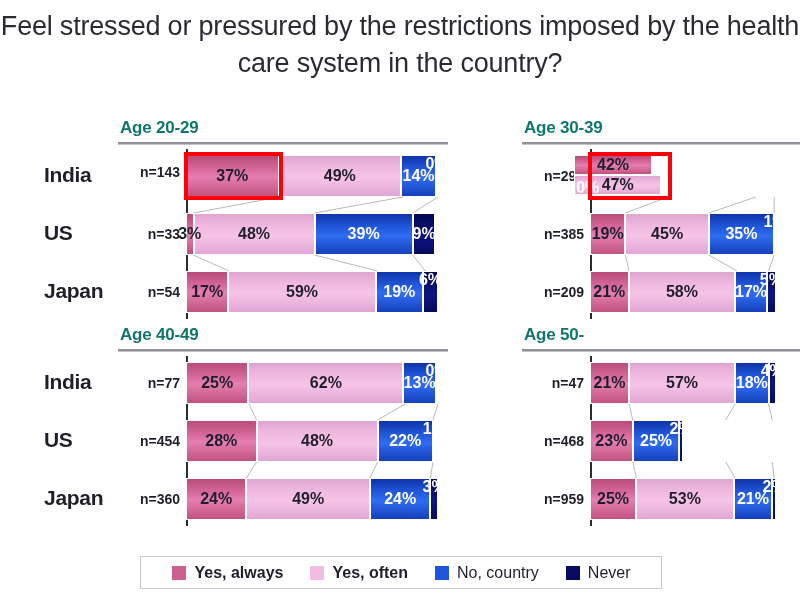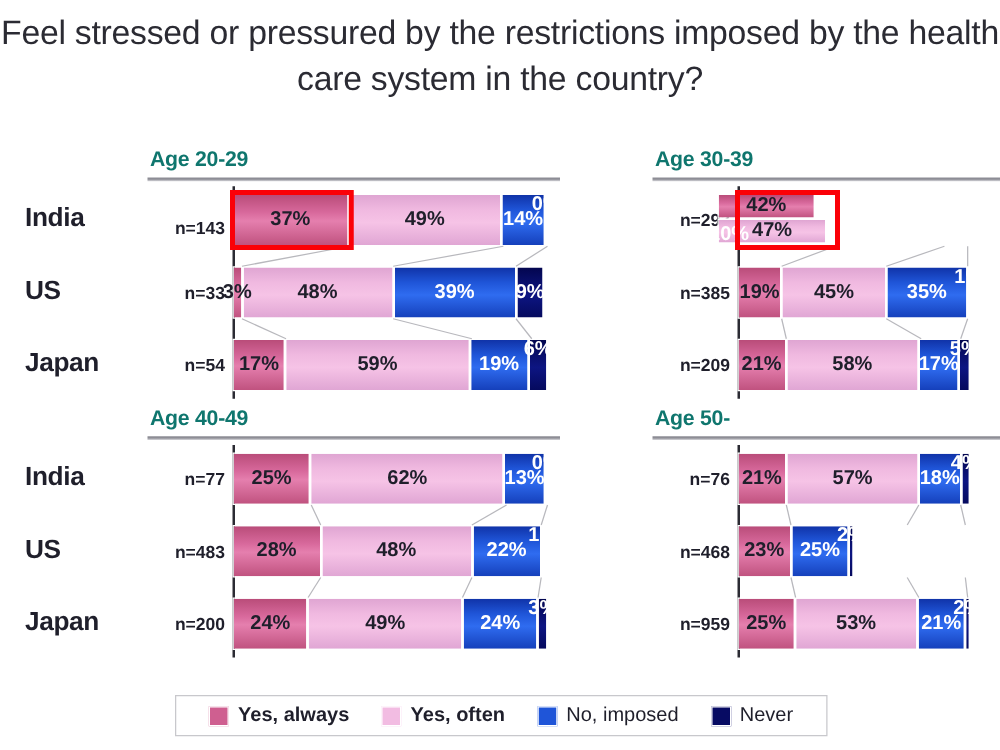--- a/index.html
+++ b/index.html
@@ -38,20 +38,21 @@
     width:2px;
     background:#2b2b33;
   }
   .country{
     position:absolute;
     font-size:21px;
     font-weight:bold;
     color:#1f1f2b;
     letter-spacing:-0.3px;
     white-space:nowrap;
+    margin-left:24px;
   }
   .nlabel{
     position:absolute;
     font-size:14px;
     font-weight:bold;
     color:#1f1f2b;
     white-space:nowrap;
     text-align:right;
   }
   .bar{
@@ -159,21 +160,21 @@
     <line x1="632.78" y1="462" x2="636.5" y2="478" stroke="#b8b8bd" stroke-width="1"></line>
     <line x1="725.78" y1="462" x2="735.08" y2="478" stroke="#b8b8bd" stroke-width="1"></line>
     <line x1="772.28" y1="462" x2="774.14" y2="478" stroke="#b8b8bd" stroke-width="1"></line>
   </svg>
 
 <div id="panels">
     <div class="panel-head" style="left: 120px; top: 118px;">Age 20-29</div>
     <div class="panel-rule" style="left: 118px; top: 142px; width: 330px;"></div>
     <div class="axis" style="left: 186px; top: 149px; height: 170px;"></div>
     <div class="country" style="left: 20px; top: 163px;">India</div>
-    <div class="nlabel" style="left: 90px; top: 174px; width: 90px;">n=143</div>
+    <div class="nlabel" style="left: 90px; top: 164px; width: 90px;">n=143</div>
     <div class="bar" style="left: 186px; top: 155px; width: 252px;">
       <div class="seg s0" style="width: 93.24px;">
         <span class="lbl">37%</span>
       </div>
       <div class="seg s1" style="width: 123.48px;">
         <span class="lbl">49%</span>
       </div>
       <div class="seg s2" style="width: 35.28px;">
         <span class="lbl">14%</span>
       </div>
@@ -276,55 +277,55 @@
         <span class="lbl">62%</span>
       </div>
       <div class="seg s2" style="width: 32.76px;">
         <span class="lbl">13%</span>
       </div>
       <div class="seg s3 tiny stack-top" style="width: 0px;">
         <span class="lbl">0%</span>
       </div>
     </div>
     <div class="country" style="left: 20px; top: 428px;">US</div>
-    <div class="nlabel" style="left: 90px; top: 433px; width: 90px;">n=483</div>
+    <div class="nlabel" style="left: 90px; top: 433px; width: 90px;">n=454</div>
     <div class="bar" style="left: 186px; top: 420px; width: 252px;">
       <div class="seg s0" style="width: 70.56px;">
         <span class="lbl">28%</span>
       </div>
       <div class="seg s1" style="width: 120.96px;">
         <span class="lbl">48%</span>
       </div>
       <div class="seg s2" style="width: 55.44px;">
         <span class="lbl">22%</span>
       </div>
       <div class="seg s3 tiny stack-top" style="width: 2.52px;">
         <span class="lbl">1%</span>
       </div>
     </div>
     <div class="country" style="left: 20px; top: 486px;">Japan</div>
-    <div class="nlabel" style="left: 90px; top: 491px; width: 90px;">n=200</div>
+    <div class="nlabel" style="left: 90px; top: 491px; width: 90px;">n=360</div>
     <div class="bar" style="left: 186px; top: 478px; width: 252px;">
       <div class="seg s0" style="width: 60.48px;">
         <span class="lbl">24%</span>
       </div>
       <div class="seg s1" style="width: 123.48px;">
         <span class="lbl">49%</span>
       </div>
       <div class="seg s2" style="width: 60.48px;">
         <span class="lbl">24%</span>
       </div>
       <div class="seg s3 tiny stack-top" style="width: 7.56px;">
         <span class="lbl">3%</span>
       </div>
     </div>
     <div class="panel-head" style="left: 524px; top: 325px;">Age 50-</div>
     <div class="panel-rule" style="left: 522px; top: 349px; width: 332px;"></div>
     <div class="axis" style="left: 590px; top: 356px; height: 170px;"></div>
-    <div class="nlabel" style="left: 494px; top: 375px; width: 90px;">n=76</div>
+    <div class="nlabel" style="left: 494px; top: 375px; width: 90px;">n=47</div>
     <div class="bar" style="left: 590px; top: 362px; width: 186px;">
       <div class="seg s0" style="width: 39.06px;">
         <span class="lbl">21%</span>
       </div>
       <div class="seg s1" style="width: 106.02px;">
         <span class="lbl">57%</span>
       </div>
       <div class="seg s2" style="width: 33.48px;">
         <span class="lbl">18%</span>
       </div>
@@ -365,19 +366,19 @@
     <div class="lgitem">
       <span class="lgswatch" style="background: rgb(207, 95, 144);"></span>
       <span class="lgtext">Yes, always</span>
     </div>
     <div class="lgitem">
       <span class="lgswatch" style="background: rgb(242, 188, 226);"></span>
       <span class="lgtext">Yes, often</span>
     </div>
     <div class="lgitem">
       <span class="lgswatch" style="background: rgb(31, 85, 216);"></span>
-      <span class="lgtext thin">No, imposed</span>
+      <span class="lgtext thin">No, country</span>
     </div>
     <div class="lgitem">
       <span class="lgswatch" style="background: rgb(7, 11, 99);"></span>
       <span class="lgtext thin">Never</span>
     </div>
   </div>
 
 </body></html>

